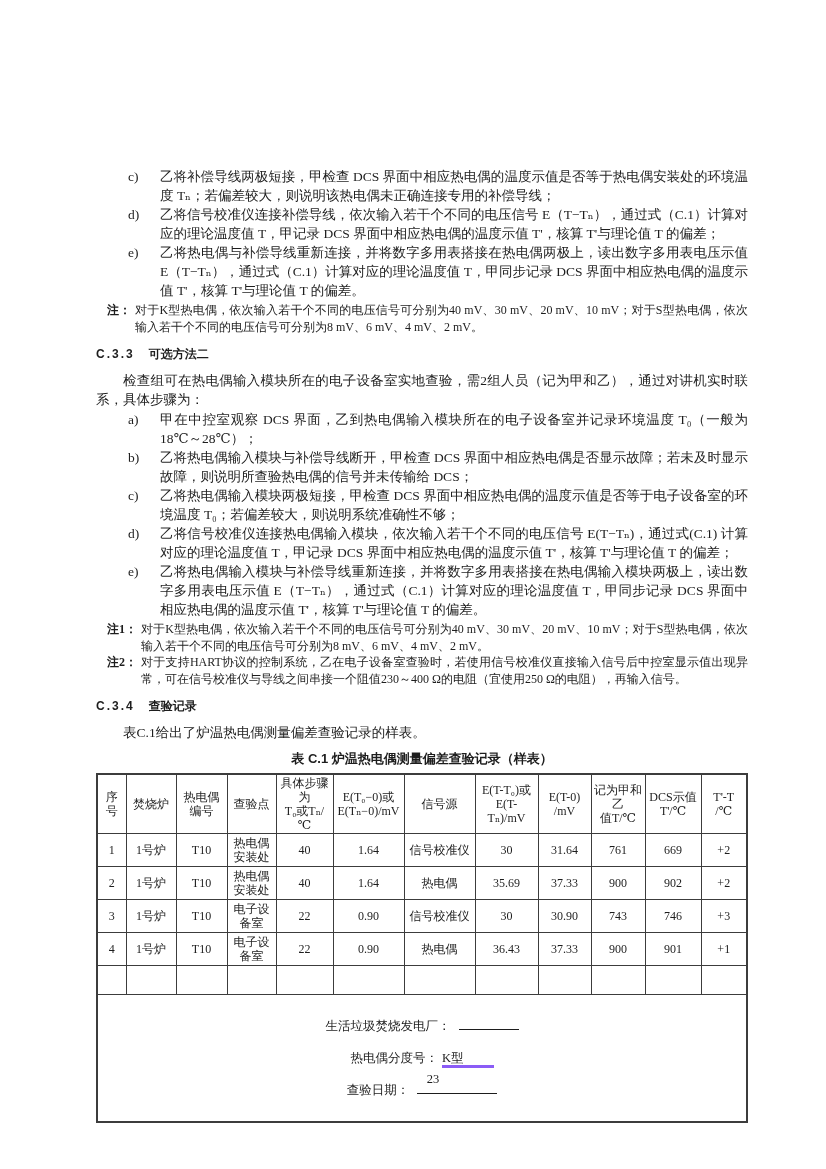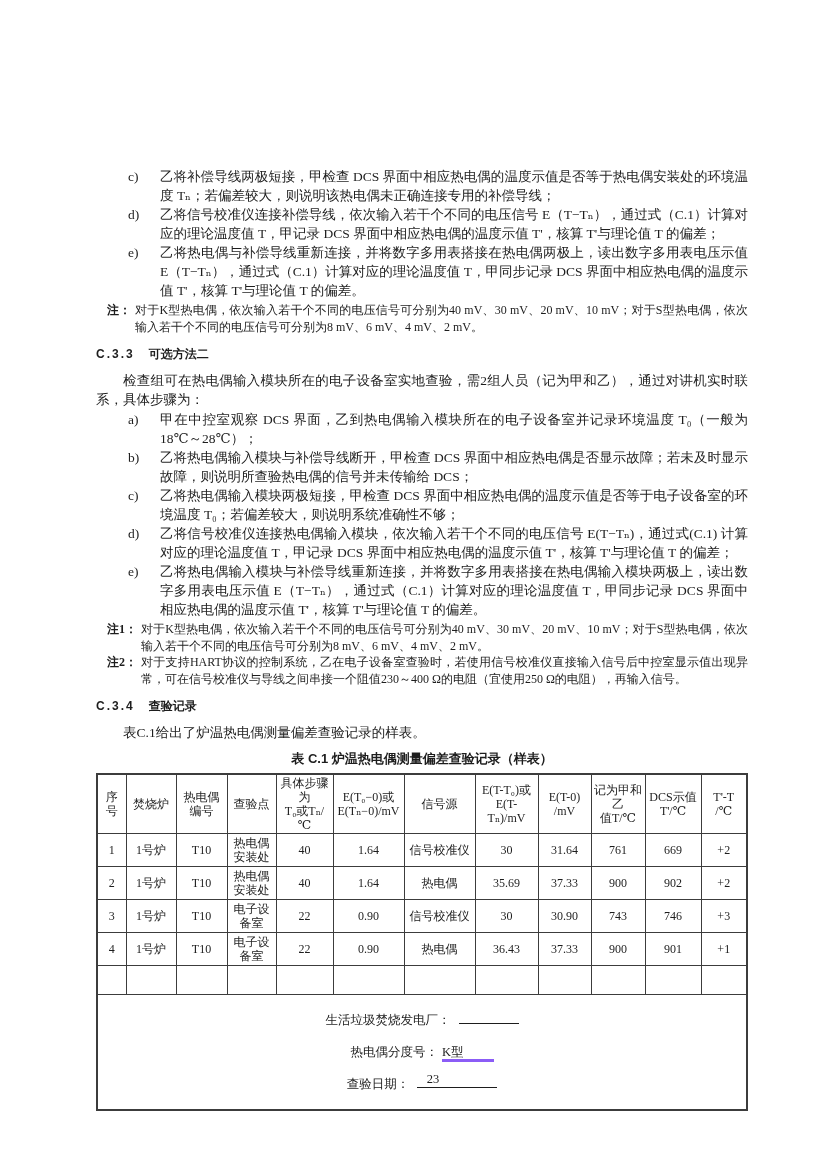--- a/index.html
+++ b/index.html
@@ -80,21 +80,21 @@
     font-weight:normal;
     overflow:hidden;
   }
   table.record { border:2px solid #3c3c3c; }
   table.record thead th { height:35px; }
   table.record tbody td { height:30px; }
   table.record tr.empty-row td { height:26px; }
   td.t-footer {
     text-align:center;
     vertical-align:top !important;
-    padding:2px 4px !important;
+    padding:8px 4px !important;
     height:52px;
   }
   .f-line { line-height:18px; font-size:12.5px; white-space:nowrap; }
   .blank {
     display:inline-block;
     border-bottom:1px solid #1d1d1d;
     height:12px;
     margin-left:8px;
     vertical-align:baseline;
   }

